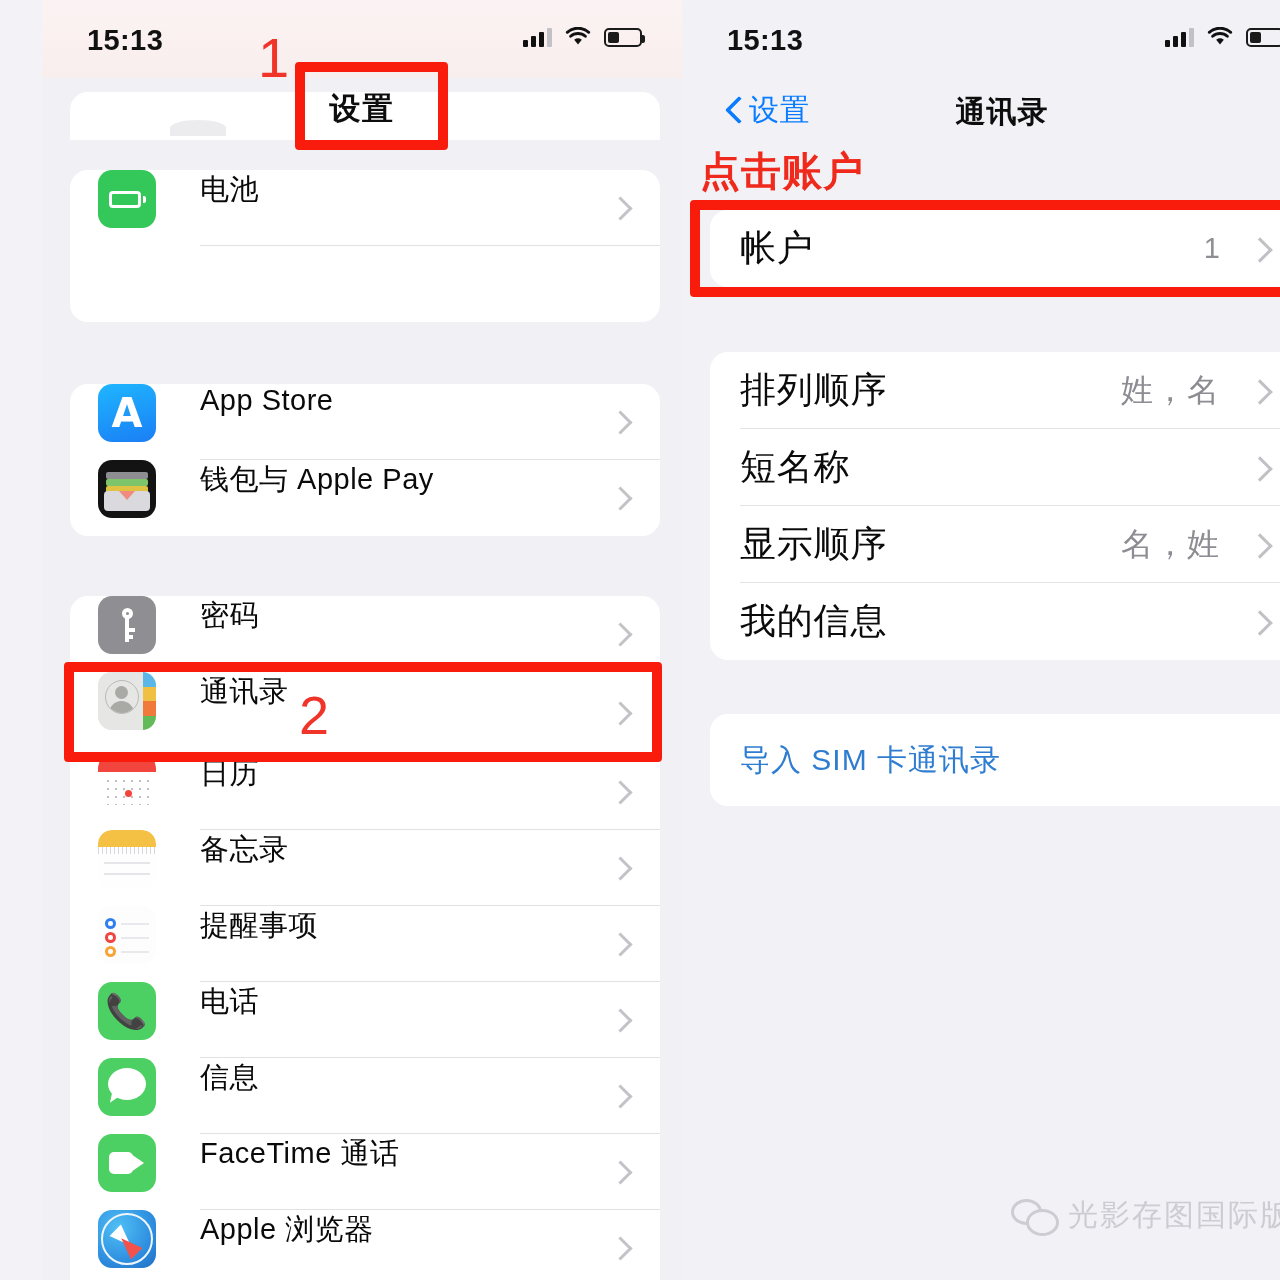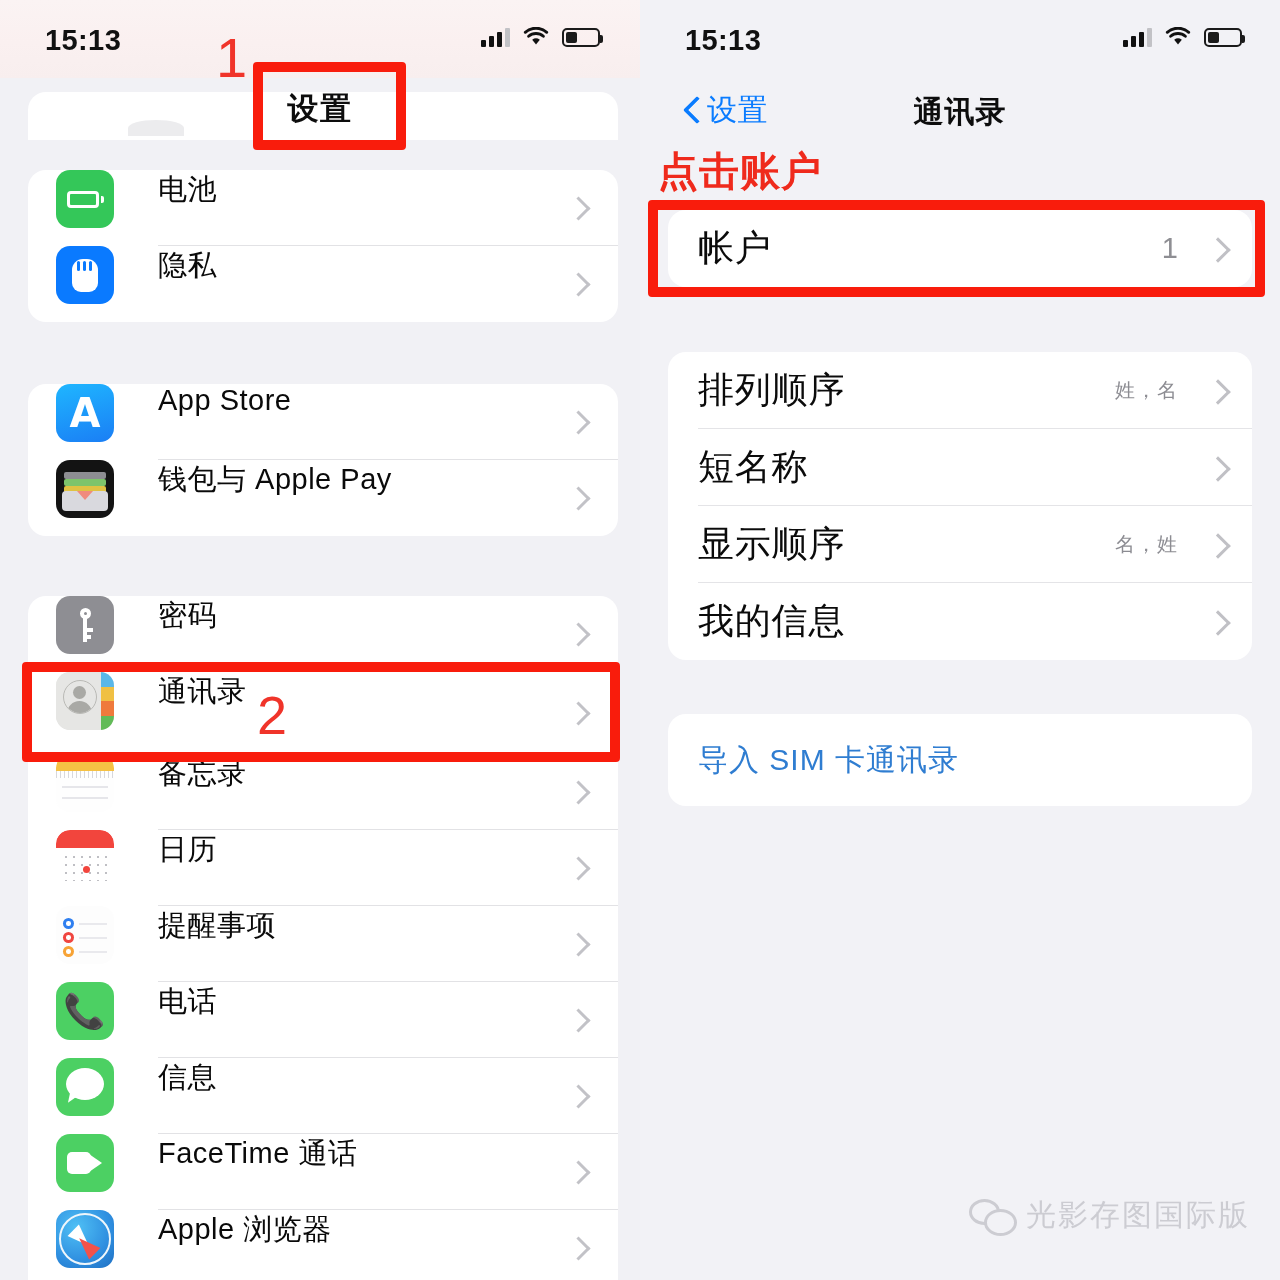--- a/index.html
+++ b/index.html
@@ -6,21 +6,21 @@
   body{
     width:1280px;height:1280px;
     font-family:"Liberation Sans","DejaVu Sans",sans-serif;
     background:#f2f2f7;
     overflow:hidden;
     -webkit-font-smoothing:antialiased;
   }
   .screen{position:absolute;top:0;left:0;width:1280px;height:1280px;}
 
   
-  .panel{position:absolute;top:0;height:1280px;overflow:hidden;}
+  .panel{position:absolute;top:0;height:1280px;overflow:hidden;margin-left:42px;}
   .panel-left{left:0;width:640px;background:#f1f1f5;}
   .panel-right{left:640px;width:640px;background:#f2f2f6;}
 
   
   .statusbar{position:absolute;top:0;left:0;right:0;height:78px;}
   .panel-left .statusbar{background:linear-gradient(180deg,#fbf3f3 0%,#faf0f0 55%,#f8eeee 100%);}
   .panel-right .statusbar{background:#f2f2f6;}
   .clock{position:absolute;top:24px;font-size:29px;font-weight:bold;color:#111;letter-spacing:.4px;}
   .panel-left .clock{left:45px;}
   .panel-right .clock{left:45px;}
@@ -60,21 +60,21 @@
   .row .icon{width:58px;height:58px;margin-left:28px;border-radius:14px;flex:0 0 auto;position:relative;overflow:hidden;}
   .row .label{margin-left:44px;font-size:29px;color:#0a0a0a;letter-spacing:.5px;white-space:nowrap;}
   .row .sep{position:absolute;left:130px;right:0;bottom:0;height:1.5px;background:#e2e2e5;}
   .row .chev{position:absolute;right:34px;top:50%;margin-top:-11px;width:14px;height:22px;}
   .row .chev::before{content:"";position:absolute;left:0;top:3px;width:14px;height:14px;
      border-top:3.4px solid #c2c2c7;border-right:3.4px solid #c2c2c7;transform:rotate(45deg);}
 
   
   .prow{position:relative;display:flex;align-items:center;height:77px;}
   .prow .plabel{margin-left:30px;font-size:36px;color:#0b0b0b;letter-spacing:.8px;}
-  .prow .pvalue{position:absolute;right:74px;font-size:20px;color:#8c8c92;letter-spacing:1px;}
+  .prow .pvalue{position:absolute;right:74px;font-size:32px;color:#8c8c92;letter-spacing:1px;}
   .prow .pcount{position:absolute;right:74px;font-size:29px;color:#8e8e93;}
   .prow .sep{position:absolute;left:30px;right:0;bottom:0;height:1.5px;background:#e4e4e7;}
   .prow .chev{position:absolute;right:28px;top:50%;margin-top:-12px;width:15px;height:24px;}
   .prow .chev::before{content:"";position:absolute;left:0;top:4px;width:15px;height:15px;
      border-top:3.4px solid #c0c0c5;border-right:3.4px solid #c0c0c5;transform:rotate(45deg);}
   .linkrow{display:flex;align-items:center;height:92px;}
   .linkrow .llabel{margin-left:30px;font-size:30px;color:#2f7dd1;letter-spacing:1px;}
 
   
   .ic-battery{background:#34c759;}
@@ -205,30 +205,20 @@
 
     <div class="card" style="left:28px;width:590px;top:170px;height:152px;">
       <div class="row">
         <div class="icon ic-battery">
             <div class="b"></div>
             <div class="t"></div>
           </div>
         <div class="label">电池</div>
         <div class="chev"></div>
         <div class="sep"></div>
-      </div>
-      <div class="row">
-        <div class="icon ic-privacy">
-          <div class="hand"></div>
-            <div class="f f1"></div>
-            <div class="f f2"></div>
-            <div class="f f3"></div>
-        </div>
-        <div class="label">隐私</div>
-        <div class="chev"></div>
       </div>
     </div>
 
     <div class="card" style="left:28px;width:590px;top:384px;height:152px;">
       <div class="row">
         <div class="icon ic-appstore">
             <div class="a">A</div>
           </div>
         <div class="label">App Store</div>
         <div class="chev"></div>
@@ -271,37 +261,37 @@
               <i></i>
               <i></i>
               <i></i>
             </div>
         </div>
         <div class="label">通讯录</div>
         <div class="chev"></div>
         <div class="sep"></div>
       </div>
       <div class="row">
+        <div class="icon ic-calendar">
+          <div class="top"></div>
+            <div class="grid"></div>
+            <div class="dot"></div>
+        </div>
+        <div class="label">日历</div>
+        <div class="chev"></div>
+        <div class="sep"></div>
+      </div>
+      <div class="row">
         <div class="icon ic-notes">
           <div class="top"></div>
             <div class="hatch"></div>
             <div class="l l1"></div>
             <div class="l l2"></div>
         </div>
         <div class="label">备忘录</div>
-        <div class="chev"></div>
-        <div class="sep"></div>
-      </div>
-      <div class="row">
-        <div class="icon ic-calendar">
-          <div class="top"></div>
-            <div class="grid"></div>
-            <div class="dot"></div>
-        </div>
-        <div class="label">日历</div>
         <div class="chev"></div>
         <div class="sep"></div>
       </div>
       <div class="row">
         <div class="icon ic-reminders">
           <div class="rr r1"></div>
             <div class="rr r2"></div>
             <div class="rr r3"></div>
           <div class="ln n1"></div>
             <div class="ln n2"></div>

